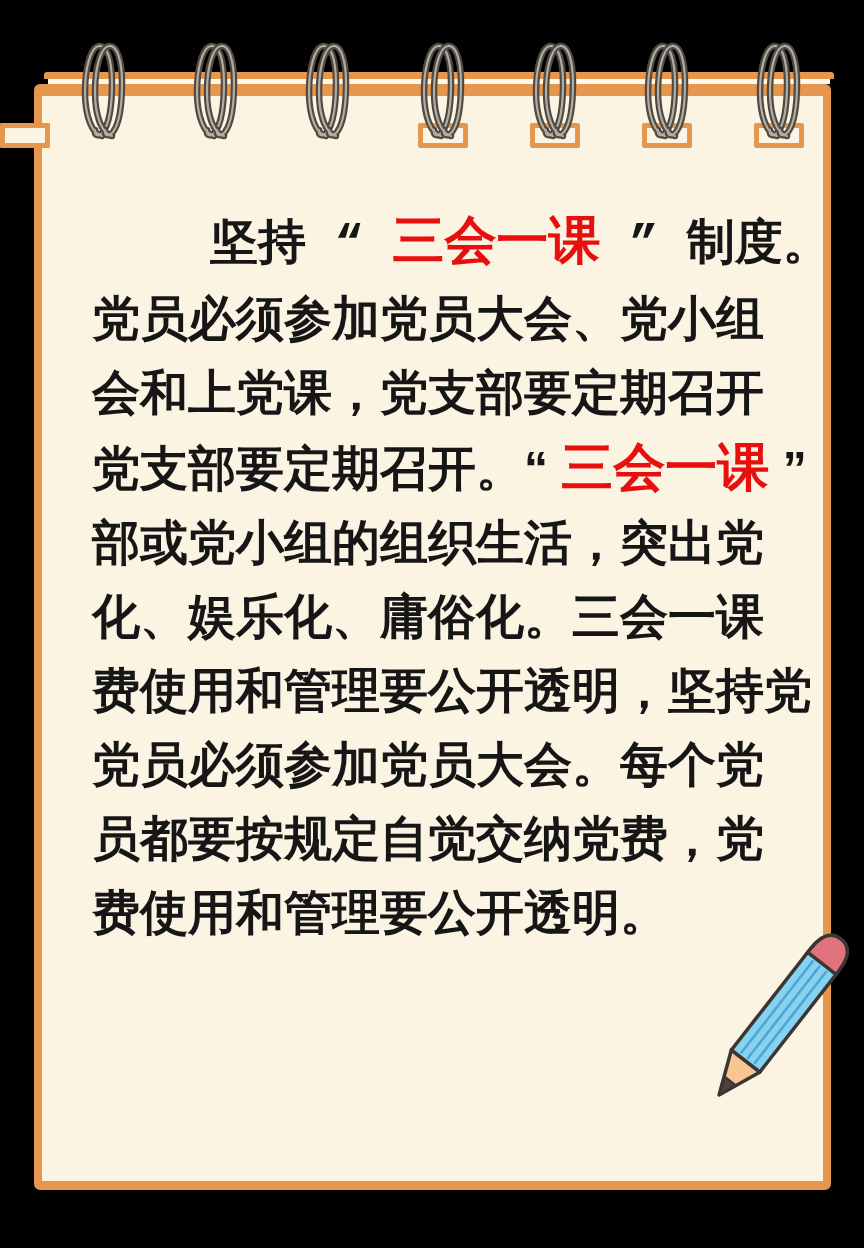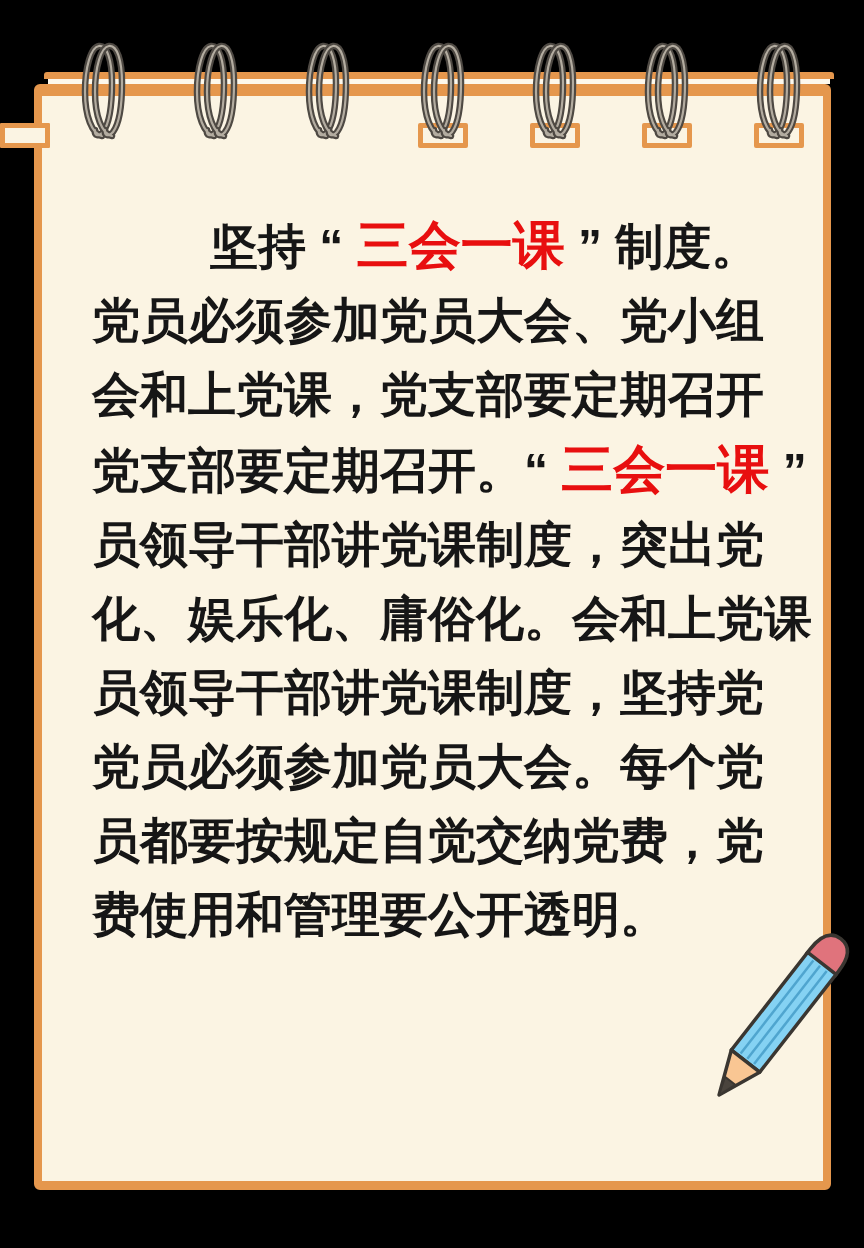--- a/index.html
+++ b/index.html
@@ -101,21 +101,21 @@
     left: 92px; top: 208px;
     width: 700px;
     z-index: 2;
     color: var(--ink, #161616);
     font-size: 48px;
     line-height: 74px;
     font-weight: 600;
     letter-spacing: 0px;
   }
   .line { white-space: nowrap; }
-  .line.indent { text-indent: 118px; }
+  .line.indent { text-indent: 118px; font-family: Liberation Mono, monospace; }
   .seg.red {
     color: var(--red, #e80f0f);
     font-weight: 800;
     font-size: 52px;
   }
 
   
   .pencil {
     position: absolute;
     left: 747px; top: 913px;
@@ -218,27 +218,27 @@
     <div class="line">
       <span class="seg">党员必须参加党员大会、党小组</span>
     </div>
     <div class="line">
       <span class="seg">会和上党课，党支部要定期召开</span>
     </div>
     <div class="line">
       <span class="seg">党支部要定期召开。“ </span><span class="seg red">三会一课</span><span class="seg"> ”</span>
     </div>
     <div class="line">
-      <span class="seg">员领导干部讲党课制度，突出党</span>
-    </div>
-    <div class="line">
-      <span class="seg">化、娱乐化、庸俗化。会和上党课</span>
-    </div>
-    <div class="line">
-      <span class="seg">员领导干部讲党课制度，坚持党</span>
+      <span class="seg">部或党小组的组织生活，突出党</span>
+    </div>
+    <div class="line">
+      <span class="seg">化、娱乐化、庸俗化。三会一课</span>
+    </div>
+    <div class="line">
+      <span class="seg">费使用和管理要公开透明，坚持党</span>
     </div>
     <div class="line">
       <span class="seg">党员必须参加党员大会。每个党</span>
     </div>
     <div class="line">
       <span class="seg">员都要按规定自觉交纳党费，党</span>
     </div>
     <div class="line">
       <span class="seg">费使用和管理要公开透明。</span>
     </div>

